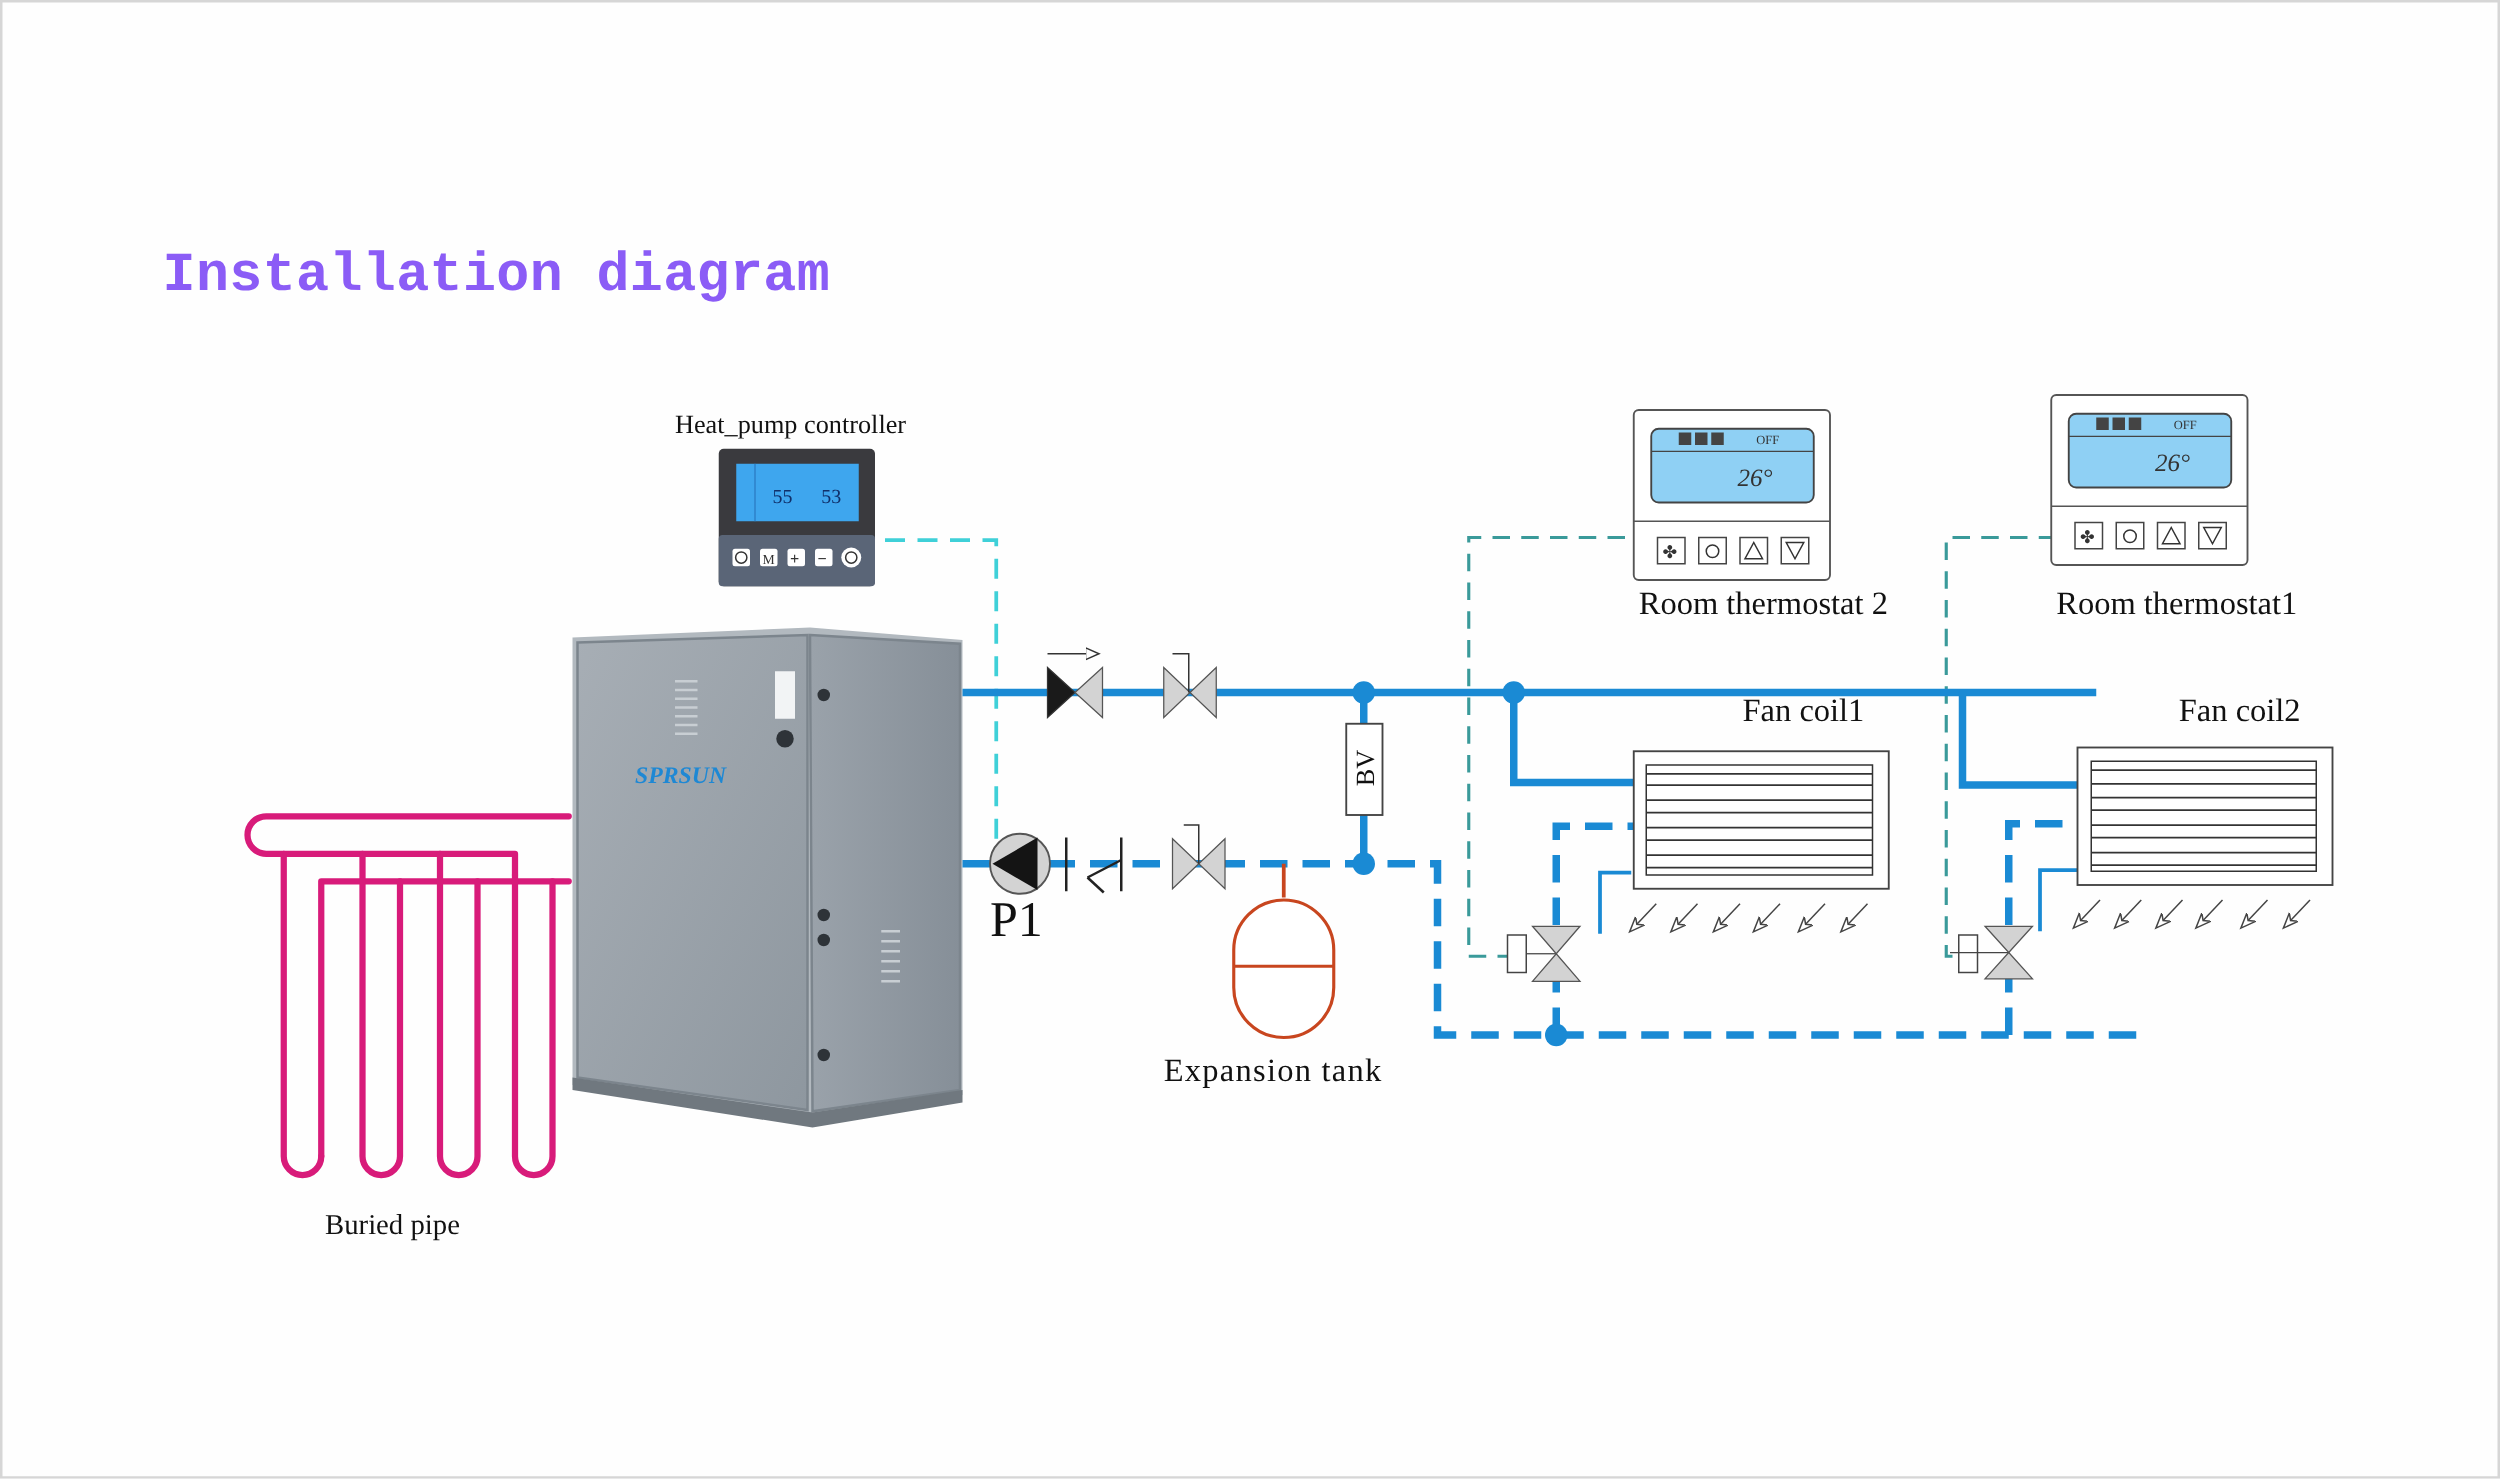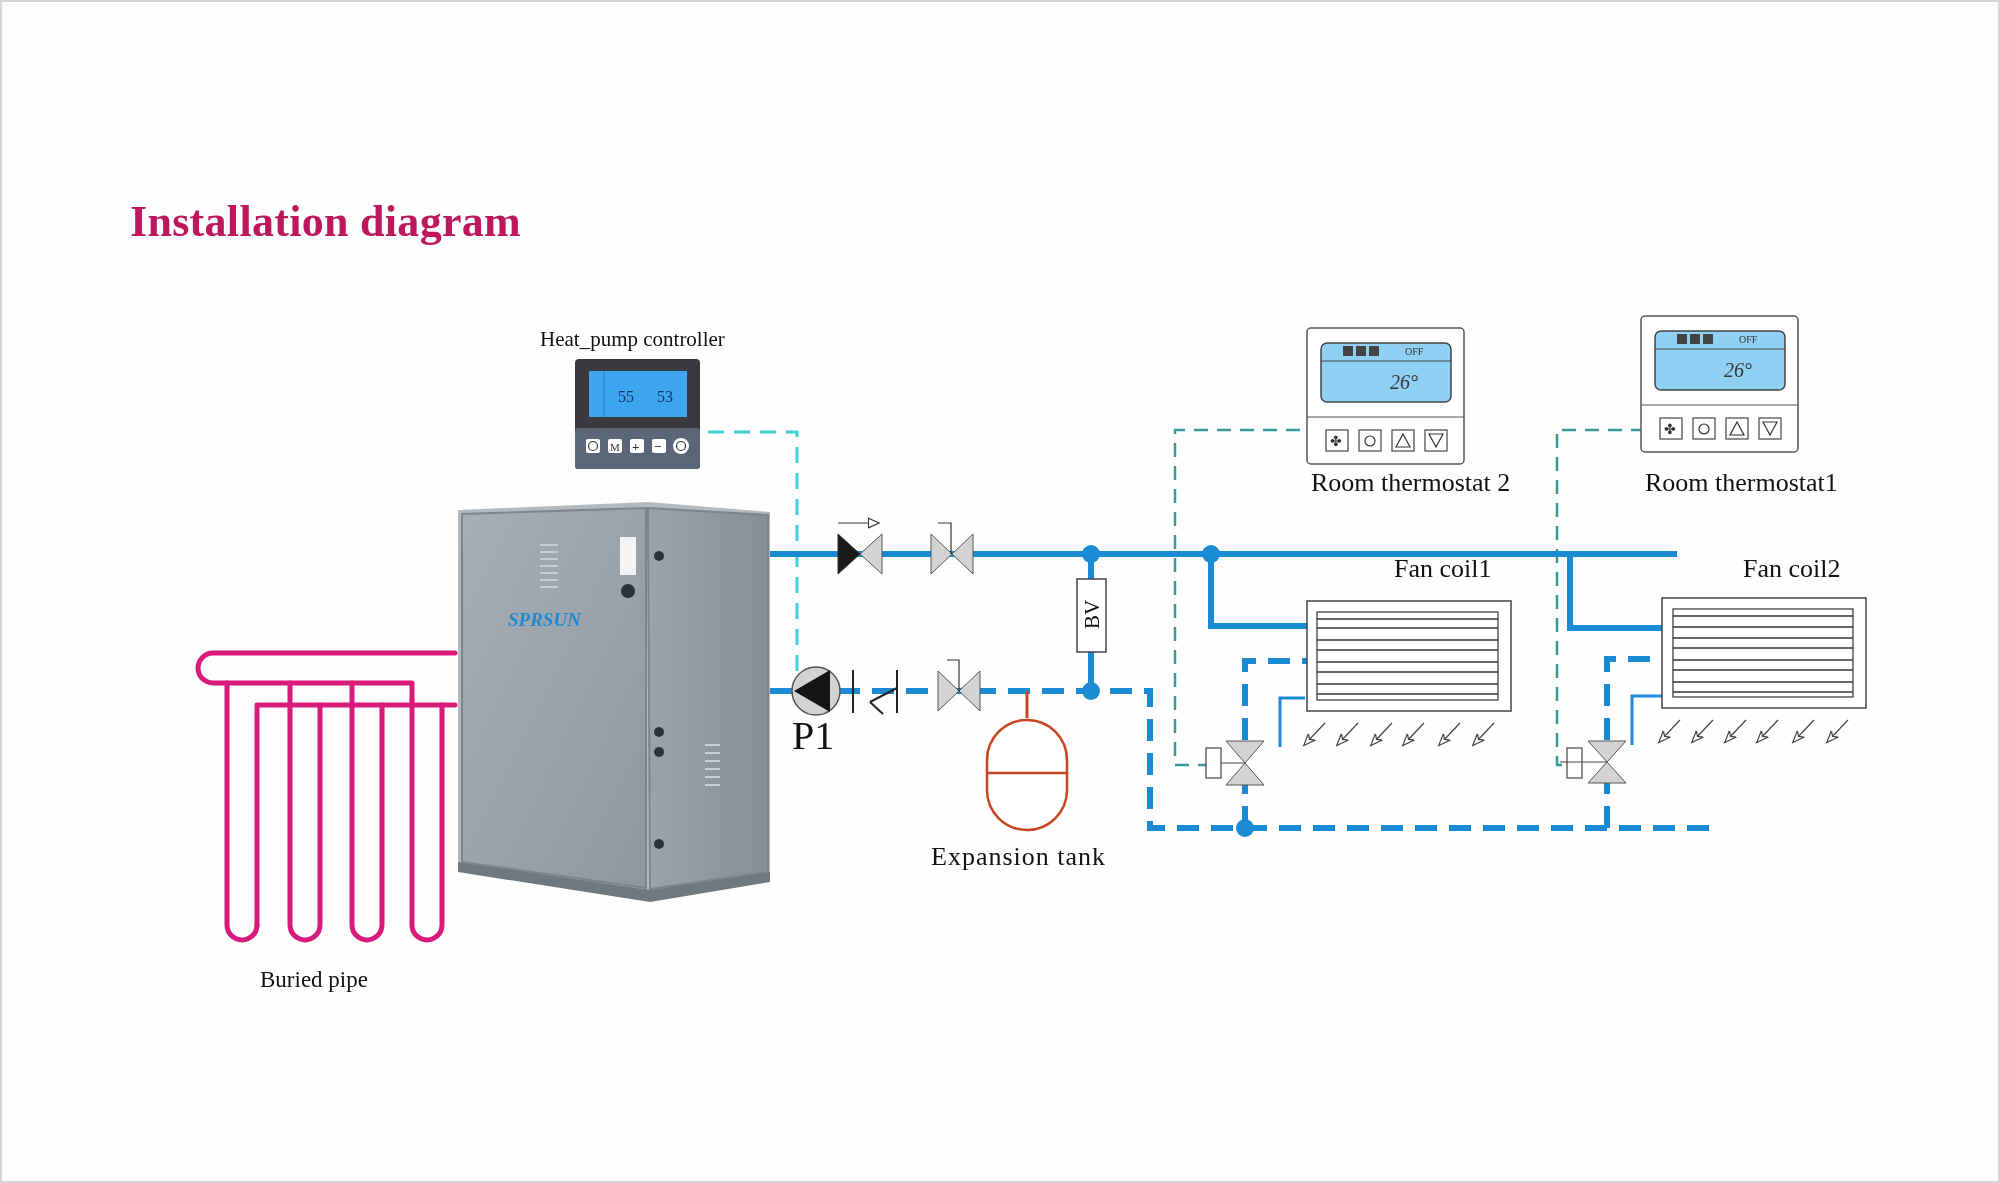--- a/index.html
+++ b/index.html
@@ -1,18 +1,18 @@
 <!DOCTYPE html>
 <html><head>
 <meta charset="utf-8">
 <style>
   html,body{margin:0;padding:0;background:#ffffff;}
   body{width:2000px;height:1183px;position:relative;overflow:hidden;font-family:"Liberation Serif",serif;}
   .frame{position:absolute;left:0;top:0;width:1996px;height:1179px;border:2px solid #d6d6d6;background:#fefefe;}
-  .title{position:absolute;left:130px;top:196px;font-family:Liberation Serif, serif;font-weight:bold;font-size:44px;color:#be185d;letter-spacing:0.3px;}
+  .title{position:absolute;left:130px;top:196px;font-family:Liberation Mono, monospace;font-weight:bold;font-size:44px;color:#8b5cf6;letter-spacing:0.3px;}
   svg.diagram{position:absolute;left:0;top:0;}
   svg text{font-family:"Liberation Serif",serif;}
 </style>
 </head>
 <body>
 
 <div class="frame"></div>
 
 <div class="title">Installation diagram</div>
 

